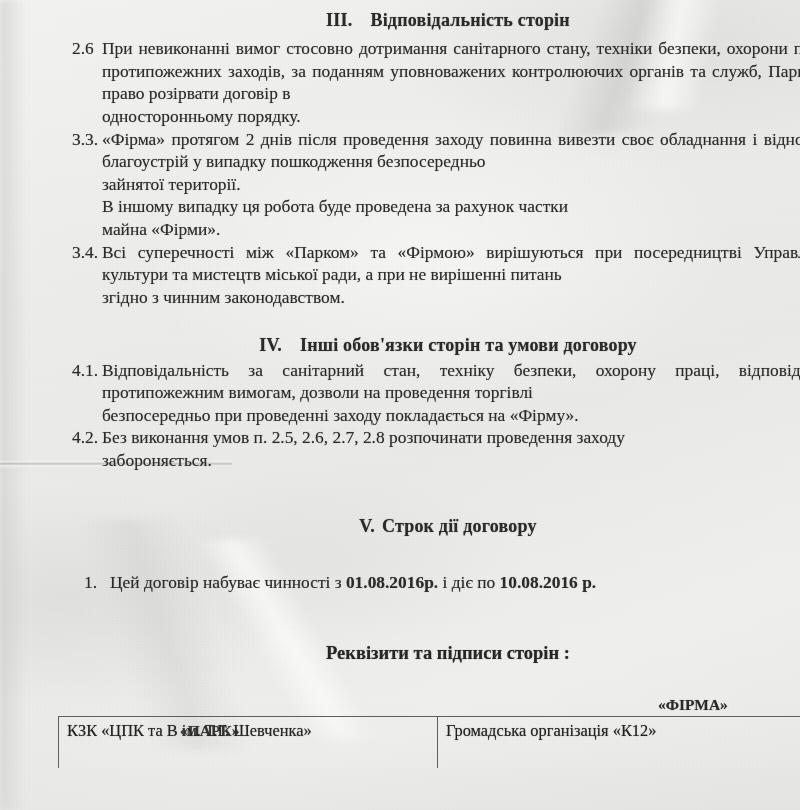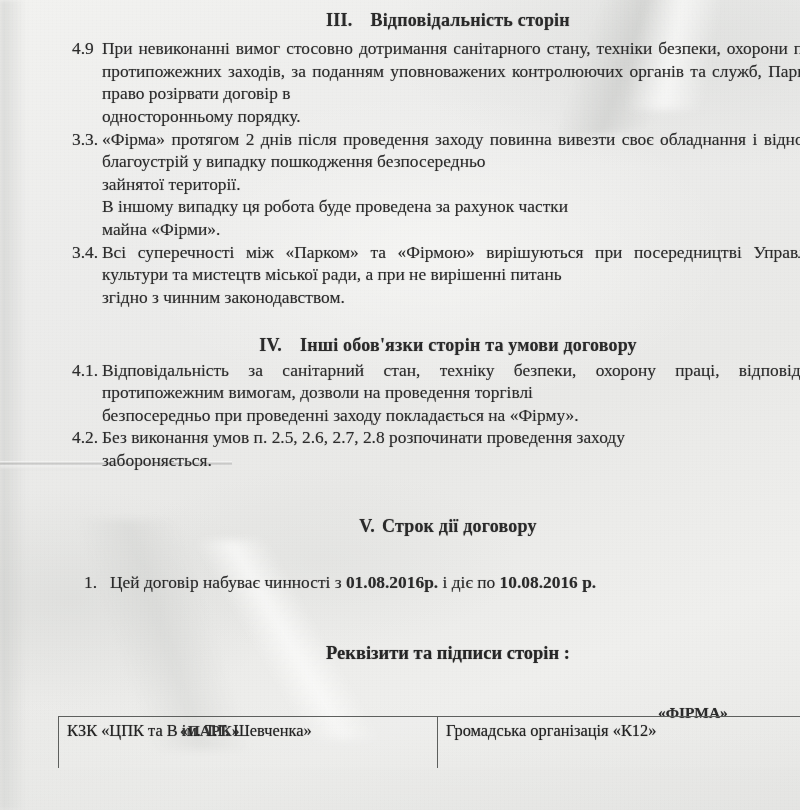--- a/index.html
+++ b/index.html
@@ -173,21 +173,21 @@
     height: 22px;
   }
   .party-label {
     position: absolute;
     font-weight: bold;
     font-size: 15.5px;
     color: #2a2a2a;
     text-shadow: 0 0 1px rgba(60,60,60,0.55);
   }
   .party-label.left  { left: 122px; top: 0; margin-top: 28px; }
-  .party-label.right { left: 600px; top: 10px; }
+  .party-label.right { left: 600px; top: 2px; }
 
   .sig-table {
     position: relative;
     margin: 0 auto;
     width: 780px;
     border: 1.5px solid #5d5f5d;
     border-bottom: none;
     box-sizing: border-box;
     display: flex;
     min-height: 52px;
@@ -231,21 +231,21 @@
 
     <div class="sp-10"></div>
 
     <div class="section-heading">
       <span class="heading-num">III.</span><span>Відповідальність сторін</span>
     </div>
 
     <div class="sp-6"></div>
 
     <div class="clause">
-      <span class="num">4.9</span>
+      <span class="num">2.6</span>
       <span class="body">
         <span>При невиконанні вимог стосовно дотримання санітарного стану, техніки безпеки, охорони праці, протипожежних заходів, за поданням уповноважених контролюючих органів та служб, Парк має право розірвати договір в</span>
         <span class="last-line">односторонньому порядку.</span>
       </span>
     </div>
 
 
     <div class="clause">
       <span class="num">3.3.</span>
       <span class="body">

